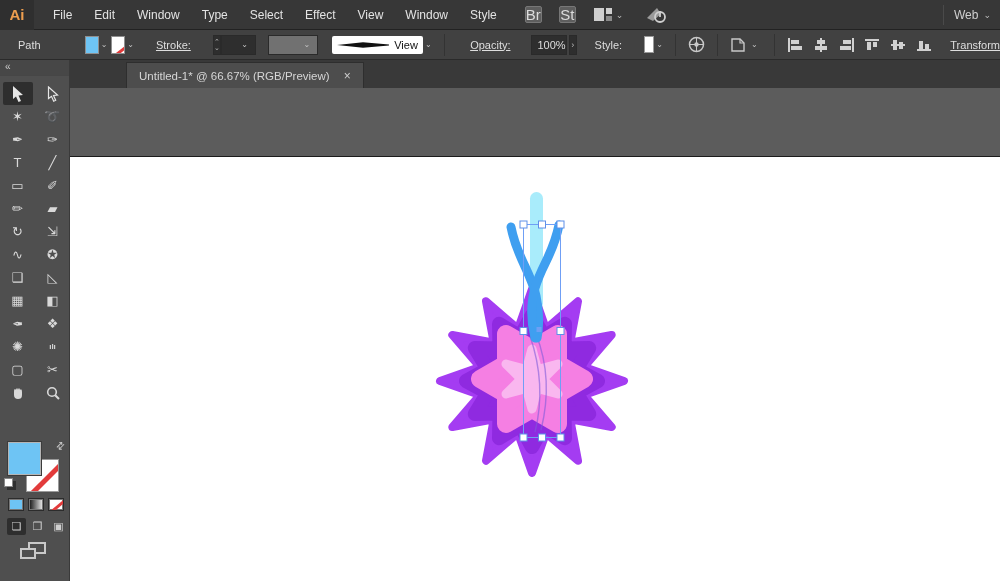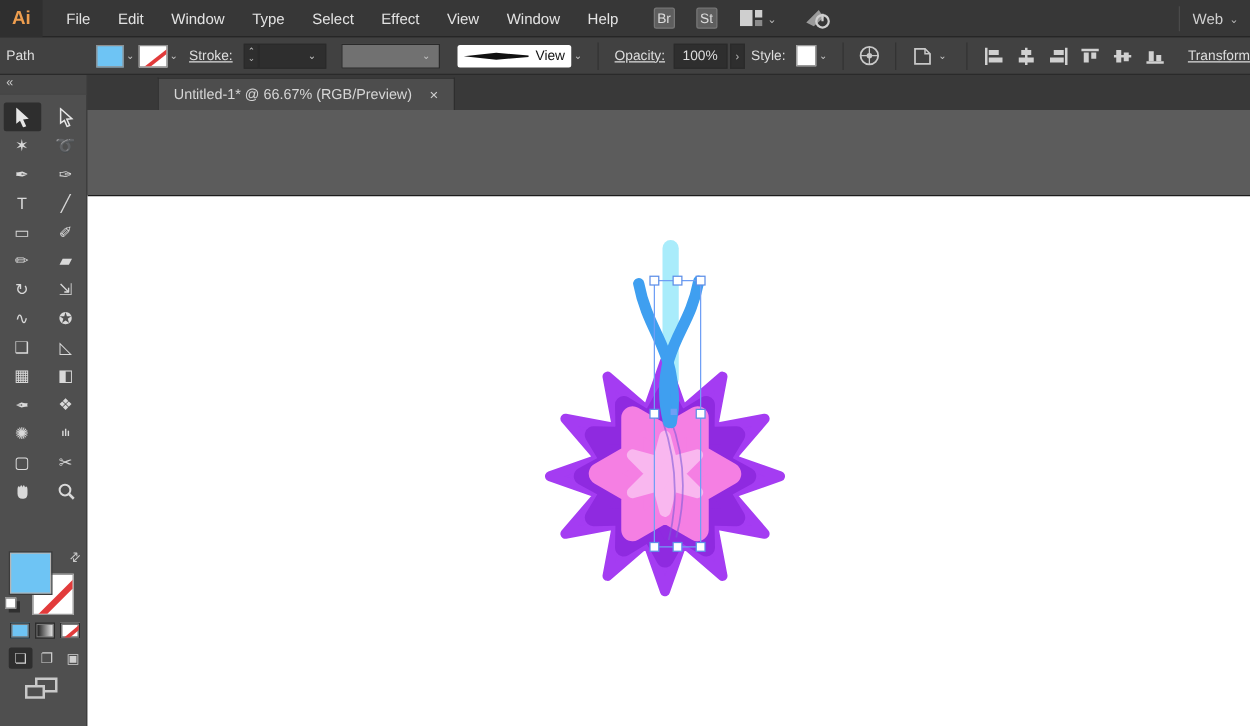--- a/index.html
+++ b/index.html
@@ -7,36 +7,36 @@
               font-family:"Liberation Sans", sans-serif; }
   body { position:relative; }
 
   
   .menubar { position:absolute; left:0; top:0; width:1000px; height:30px;
              background:#373737; display:flex; align-items:center; color:#e3e3e3;
              font-size:12px; border-bottom:1px solid #222; }
   .ai-logo { width:34px; height:30px; display:flex; align-items:center; justify-content:center;
              color:#ee9e4f; font-weight:bold; font-size:15px; background:#2f2f2f; }
   .menu-item { padding:0 11px; height:30px; display:flex; align-items:center; cursor:default; }
-  .mb-btn { width:17px; height:17px; background:#5e5e5e; color:#dcdcdc; font-size:11px;
+  .mb-btn { width:17px; height:17px; background:#5e5e5e; color:#dcdcdc; font-size:15px;
             display:flex; align-items:center; justify-content:center; border-radius:2px;
             margin-left:17px; border:1px solid #777; }
   .ws-icon { margin-left:18px; display:flex; align-items:center; gap:4px; color:#cfcfcf; }
   .touch-icon { margin-left:22px; display:flex; align-items:center; color:#b9b9b9; }
   .mb-spacer { flex:1; }
   .mb-sep { width:1px; height:20px; background:#4a4a4a; margin-right:10px; }
   .ws-switcher { color:#d0d0d0; font-size:12px; display:flex; align-items:center; gap:5px;
                  padding-right:0; width:46px; overflow:hidden;text-align:center; }
   .chev { font-size:9px; color:#bdbdbd; }
 
   
   .controlbar { position:absolute; left:0; top:30px; width:1000px; height:30px;
                 background:#414141; border-bottom:1px solid #2a2a2a; display:flex;
                 align-items:center; color:#dedede; font-size:11px; }
-  .cb-label { margin:0 5px; white-space:nowrap; }
+  .cb-label { margin:0 18px; white-space:nowrap; }
   .underl { text-decoration:underline; }
   .swatch { width:24px; height:18px; border:1px solid #8f8f8f; position:relative; }
   .swatch.none { background:#fff; overflow:hidden; }
   .swatch.none::after { content:""; position:absolute; left:-4px; top:7px; width:40px; height:3px;
                         background:#e23b3b; transform:rotate(-38deg); }
   .cb-chev { font-size:8px; color:#c4c4c4; margin:0 4px 0 2px; }
   .stepper { width:13px; height:20px; background:#2e2e2e; border:1px solid #2a2a2a;
              display:flex; flex-direction:column; align-items:center; justify-content:center;
              font-size:7px; color:#bbb; line-height:6px; margin-left:4px; }
   .dd { height:20px; background:#2e2e2e; border:1px solid #2a2a2a; display:flex;
@@ -123,21 +123,21 @@
   <div class="ai-logo">Ai</div>
   <div style="width:8px"></div>
   <div class="menu-item">File</div>
   <div class="menu-item">Edit</div>
   <div class="menu-item">Window</div>
   <div class="menu-item">Type</div>
   <div class="menu-item">Select</div>
   <div class="menu-item">Effect</div>
   <div class="menu-item">View</div>
   <div class="menu-item">Window</div>
-  <div class="menu-item">Help</div>
+  <div class="menu-item">Style</div>
   <div class="mb-btn">Br</div>
   <div class="mb-btn">St</div>
   <div class="ws-icon">
     <svg width="18" height="13">
       <rect x="0" y="0" width="10" height="13" fill="#cfcfcf"></rect>
       <rect x="12" y="0" width="6" height="6" fill="#cfcfcf"></rect>
       <rect x="12" y="8" width="6" height="5" fill="#8a8a8a"></rect>
     </svg>
     <span class="chev">⌄</span>
   </div>

